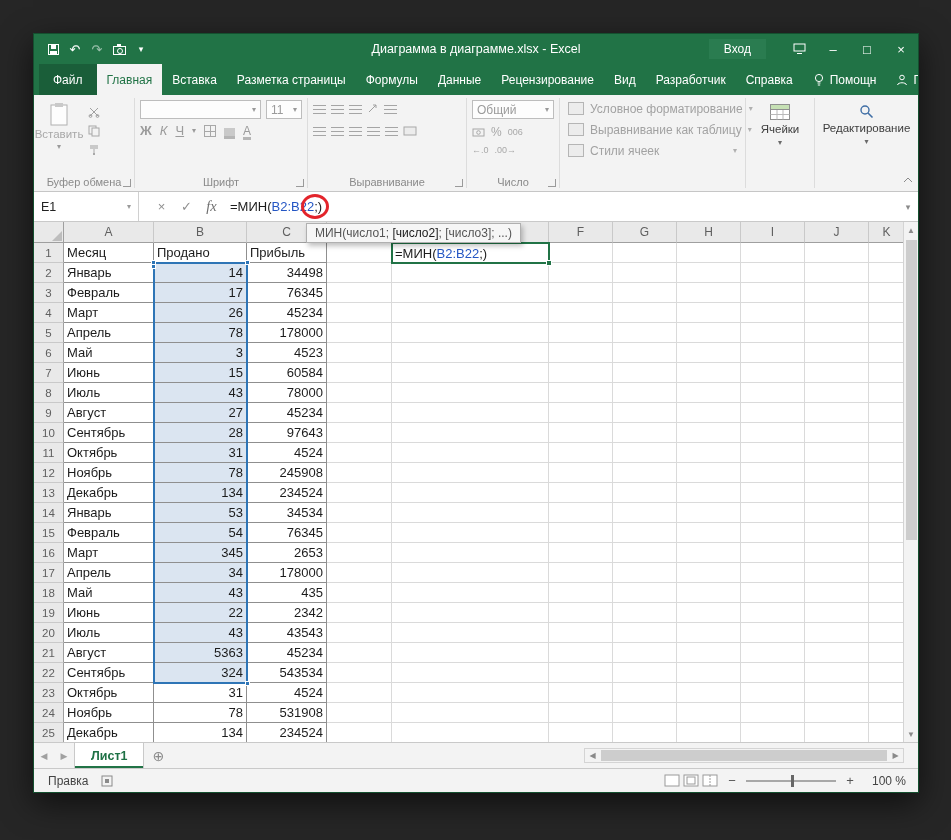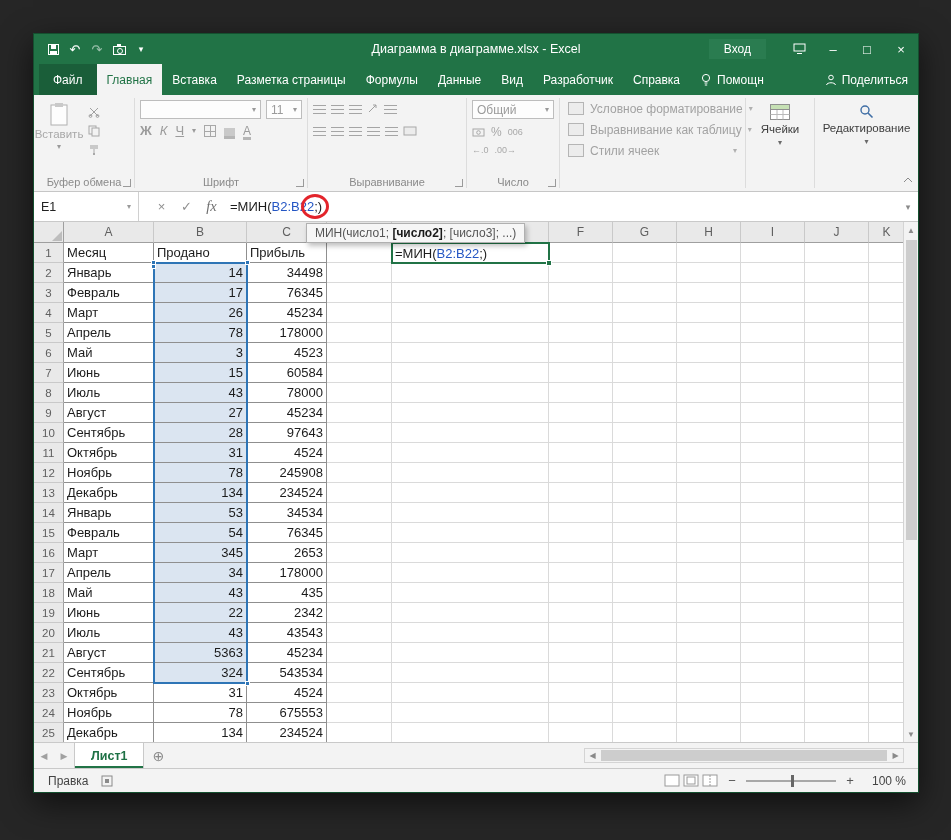--- a/index.html
+++ b/index.html
@@ -81,21 +81,21 @@
 .grow{display:flex;height:20px}
 .rowhdr{flex:0 0 30px;background:#e9e9e9;border-right:1px solid #9f9f9f;border-bottom:1px solid #c9c9c9;font-size:11.5px;color:#5f5f5f;display:flex;align-items:center;justify-content:center;cursor:pointer}
 .cell{height:20px;border-right:1px solid #dadada;border-bottom:1px solid #dadada;font-size:13px;color:#1c1c1c;display:flex;align-items:center;padding:0 3px;white-space:nowrap;overflow:hidden;cursor:cell}
 .cell.tbl{border-right:1px solid #8f8f8f;border-bottom:1px solid #8f8f8f}
 .cell.num{justify-content:flex-end}
 .sel-border{position:absolute;border:2px solid #2e75b6;pointer-events:none;z-index:5}
 .handle{position:absolute;width:5px;height:5px;background:#2e75b6;border:1px solid #fff}
 .e1edit{position:absolute;background:#fff;border:2px solid #217346;z-index:6;display:flex;align-items:center;padding:0 2px;font-size:13px}
 .fillhandle{position:absolute;right:-4px;bottom:-4px;width:6px;height:6px;background:#217346;border:1px solid #fff;cursor:crosshair}
 .fntooltip{position:absolute;left:272px;top:1px;z-index:30;background:#f6f6f6;border:1px solid #b0b0b0;box-shadow:2px 3px 5px rgba(0,0,0,.25);font-size:12px;color:#555;padding:2px 8px;white-space:nowrap}
-.fntooltip .tb{font-weight:bold;color:#1a1a1a}
+.fntooltip .tb{font-weight:normal;color:#1a1a1a}
 .vscroll{position:absolute;top:0;right:0;bottom:0;width:15px;background:#f3f3f3;border-left:1px solid #d4d4d4;z-index:10;display:flex;flex-direction:column;align-items:center}
 .varrow{height:16px;width:100%;display:flex;align-items:center;justify-content:center;font-size:8px;color:#8a8a8a;cursor:pointer}
 .vthumb{width:11px;height:300px;background:#cdcdcd;margin-top:2px;cursor:grab}
 .vspacer{flex:1}
 
 
 .tabbar{flex:0 0 26px;background:#f3f3f3;border-top:1px solid #c9c9c9;display:flex;align-items:stretch}
 .shnav{width:20px;display:flex;align-items:center;justify-content:center;font-size:9px;color:#a0a0a0;cursor:pointer}
 .sheettab{display:flex;align-items:center;padding:0 16px;background:#fff;color:#1e7145;font-weight:bold;font-size:12.5px;border-left:1px solid #c9c9c9;border-right:1px solid #c9c9c9;box-shadow:inset 0 -2px 0 #217346;cursor:pointer}
 .newsheet{width:28px;display:flex;align-items:center;justify-content:center;color:#8a8a8a;font-size:14px;cursor:pointer}
@@ -148,20 +148,21 @@
   </div>
 
   <div class="tabsrow">
     <div class="tabs-left" id="ribbon-tabs">
         <div class="rtab file">Файл</div>
         <div class="rtab active">Главная</div>
         <div class="rtab">Вставка</div>
         <div class="rtab">Разметка страницы</div>
         <div class="rtab">Формулы</div>
         <div class="rtab">Данные</div>
+        <div class="rtab">Рецензирование</div>
         <div class="rtab">Вид</div>
         <div class="rtab">Разработчик</div>
         <div class="rtab">Справка</div>
       </div>
     <div class="assistant">
       <svg width="12" height="14">
           <circle cx="6" cy="5" r="3.6" fill="none" stroke="#fff"></circle>
           <path d="M4.5 10h3M4.8 12h2.4" stroke="#fff"></path>
         </svg>
       <span>Помощн</span>
@@ -714,21 +715,21 @@
           <div class="cell" style="flex: 0 0 64px;"></div>
           <div class="cell" style="flex: 0 0 64px;"></div>
           <div class="cell" style="flex: 0 0 64px;"></div>
           <div class="cell" style="flex: 0 0 64px;"></div>
           <div class="cell" style="flex: 0 0 36px;"></div>
         </div>
         <div class="grow">
           <div class="rowhdr">24</div>
           <div class="cell tbl" style="flex: 0 0 90px;">Ноябрь</div>
           <div class="cell tbl num" style="flex: 0 0 93px;">78</div>
-          <div class="cell tbl num" style="flex: 0 0 80px;">675553</div>
+          <div class="cell tbl num" style="flex: 0 0 80px;">531908</div>
           <div class="cell" style="flex: 0 0 65px;"></div>
           <div class="cell" style="flex: 0 0 157px;"></div>
           <div class="cell" style="flex: 0 0 64px;"></div>
           <div class="cell" style="flex: 0 0 64px;"></div>
           <div class="cell" style="flex: 0 0 64px;"></div>
           <div class="cell" style="flex: 0 0 64px;"></div>
           <div class="cell" style="flex: 0 0 64px;"></div>
           <div class="cell" style="flex: 0 0 36px;"></div>
         </div>
         <div class="grow">

